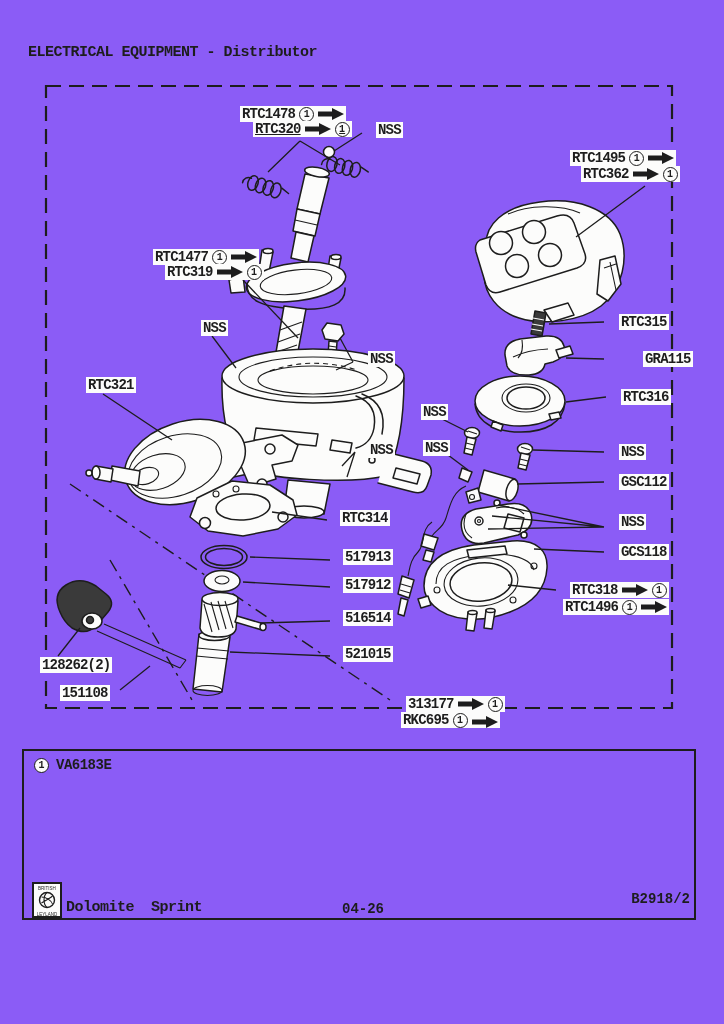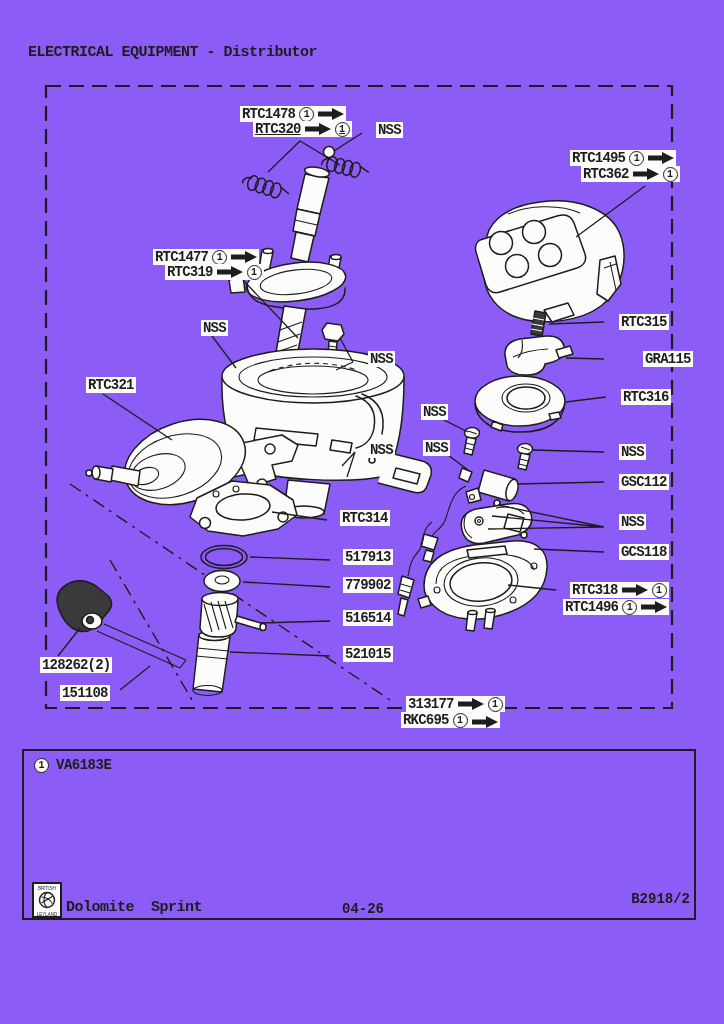--- a/index.html
+++ b/index.html
@@ -410,21 +410,21 @@
           </svg>
         </span>
       </div>
       <div class="part-label" style="left: 328px; top: 510px;">
         <span>RTC314</span>
       </div>
       <div class="part-label" style="left: 331px; top: 549px;">
         <span>517913</span>
       </div>
       <div class="part-label" style="left: 331px; top: 577px;">
-        <span>779902</span>
+        <span>517912</span>
       </div>
       <div class="part-label" style="left: 331px; top: 610px;">
         <span>516514</span>
       </div>
       <div class="part-label" style="left: 331px; top: 646px;">
         <span>521015</span>
       </div>
       <div class="part-label" style="left: 28px; top: 657px;">
         <span>128262(2)</span>
       </div>

